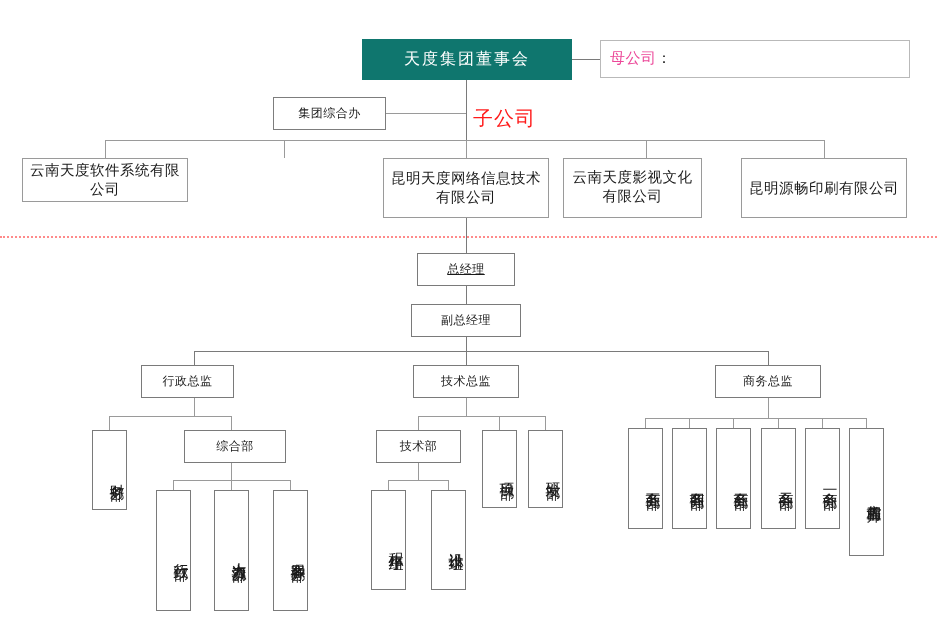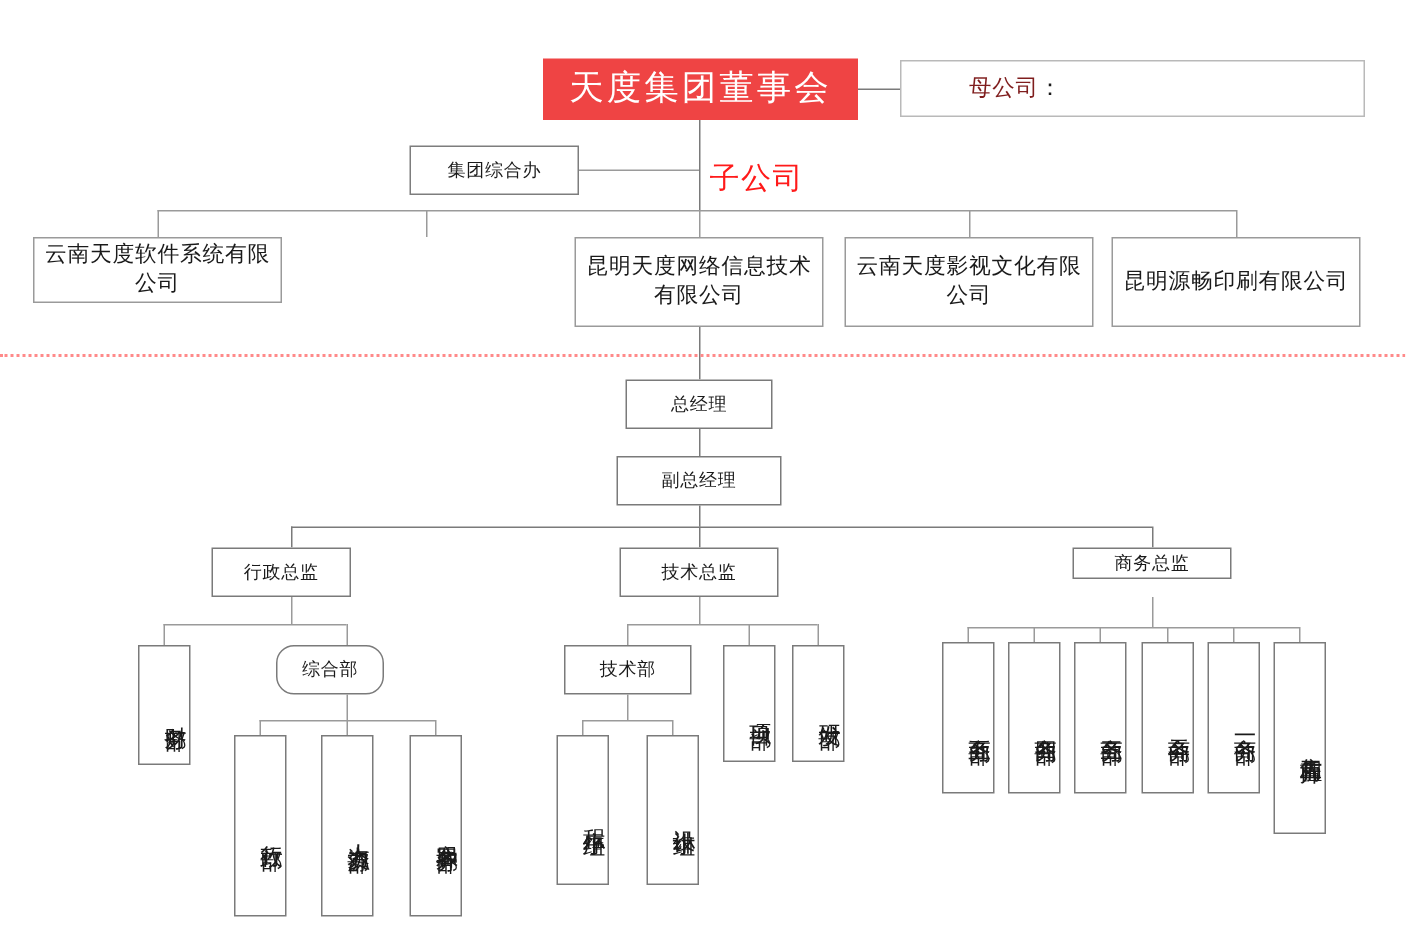--- a/index.html
+++ b/index.html
@@ -26,24 +26,24 @@
     color: #1a1a1a;
     display: flex;
     align-items: center;
     justify-content: center;
     text-align: center;
     line-height: 1.28;
     font-size: 12px;
     letter-spacing: 0.5px;
   }
   .box.title-box {
-    background: #ef4444;
+    background: #0f766e;
     border: none;
     color: #ffffff;
-    font-size: 23px;
+    font-size: 16px;
     letter-spacing: 2px;
   }
   .box.legend-box {
     border: 1px solid #b9b9b9;
     font-size: 15px;
     letter-spacing: 0.5px;
     justify-content: flex-start;
     padding-left: 9px;
   }
   .box.vert {
@@ -83,21 +83,21 @@
     border-top: 2px dotted #ff8a8a;
   }
   
   .flabel {
     position: absolute;
     font-size: 20px;
     color: #ff1a1a;
     letter-spacing: 1px;
     white-space: nowrap;
   }
-  .red { color: #7f1d1d; margin-left: 36px; }
+  .red { color: #ec4899; }
   .blk { color: #1a1a1a; }
 </style>
 </head>
 <body>
 
 <div id="chart">
 
   <div class="box title-box" style="left:362px;top:39px;width:210px;height:41px;">
     <span>天度集团董事会</span>
   </div>
@@ -125,65 +125,65 @@
   <div class="ln v" style="left:466px;top:140px;height:18px;"></div>
   <div class="ln v" style="left:646px;top:140px;height:18px;"></div>
   <div class="ln v" style="left:824px;top:140px;height:18px;"></div>
 
   <div class="box sub-co" style="left:22px;top:158px;width:166px;height:44px;text-align:center;">
     <span>云南天度软件系统有限公司</span>
   </div>
   <div class="box sub-co" style="left:383px;top:158px;width:166px;height:60px;">
     <span>昆明天度网络信息技术有限公司</span>
   </div>
-  <div class="box sub-co" style="left:563px;top:158px;width:166px;height:60px;">
+  <div class="box sub-co" style="left:563px;top:158px;width:139px;height:60px;font-family:Liberation Mono, monospace;">
     <span>云南天度影视文化有限公司</span>
   </div>
   <div class="box sub-co" style="left:741px;top:158px;width:166px;height:60px;">
     <span>昆明源畅印刷有限公司</span>
   </div>
 
   <div class="ln v dark" style="left:466px;top:218px;height:35px;"></div>
 
   <div class="divider" style="top:236px;"></div>
 
-  <div class="box heavy" style="left:417px;top:253px;width:98px;height:33px;">
+  <div class="box heavy" style="left:417px;top:253px;width:98px;height:33px;text-decoration:underline;">
     <span>总经理</span>
   </div>
   <div class="ln v dark" style="left:466px;top:286px;height:18px;"></div>
   <div class="box heavy" style="left:411px;top:304px;width:110px;height:33px;">
     <span>副总经理</span>
   </div>
   <div class="ln v dark" style="left:466px;top:337px;height:14px;"></div>
 
   <div class="ln h dark" style="left:194px;top:351px;width:574px;"></div>
   <div class="ln v dark" style="left:194px;top:351px;height:14px;"></div>
   <div class="ln v dark" style="left:466px;top:351px;height:14px;"></div>
   <div class="ln v dark" style="left:768px;top:351px;height:14px;"></div>
 
   <div class="box heavy" style="left:141px;top:365px;width:93px;height:33px;">
     <span>行政总监</span>
   </div>
   <div class="box heavy" style="left:413px;top:365px;width:106px;height:33px;">
     <span>技术总监</span>
   </div>
-  <div class="box heavy" style="left:715px;top:365px;width:106px;height:21px;text-align:center;">
+  <div class="box heavy" style="left:715px;top:365px;width:106px;height:33px;text-align:center;">
     <span>商务总监</span>
   </div>
 
   <div class="ln v" style="left:194px;top:398px;height:18px;"></div>
   <div class="ln h" style="left:109px;top:416px;width:122px;"></div>
   <div class="ln v" style="left:109px;top:416px;height:14px;"></div>
   <div class="ln v" style="left:231px;top:416px;height:14px;"></div>
 
   <div class="box vert heavy" style="left:92px;top:430px;width:35px;height:80px;">
     <span>财务部</span>
   </div>
 
-  <div class="box heavy" style="left:184px;top:430px;width:72px;height:33px;border-radius:12px;">
+  <div class="box heavy" style="left:184px;top:430px;width:102px;height:33px;">
     <span>综合部</span>
   </div>
 
   <div class="ln v" style="left:231px;top:463px;height:17px;"></div>
   <div class="ln h" style="left:173px;top:480px;width:117px;"></div>
   <div class="ln v" style="left:173px;top:480px;height:10px;"></div>
   <div class="ln v" style="left:231px;top:480px;height:10px;"></div>
   <div class="ln v" style="left:290px;top:480px;height:10px;"></div>
 
   <div class="box vert heavy" style="left:156px;top:490px;width:35px;height:121px;">

